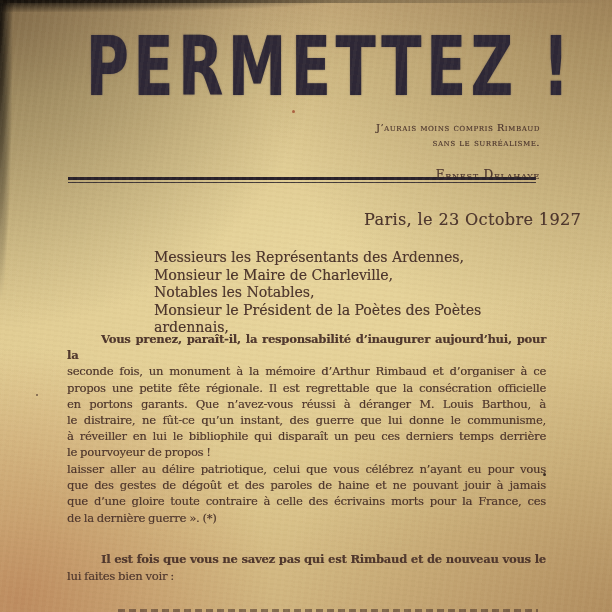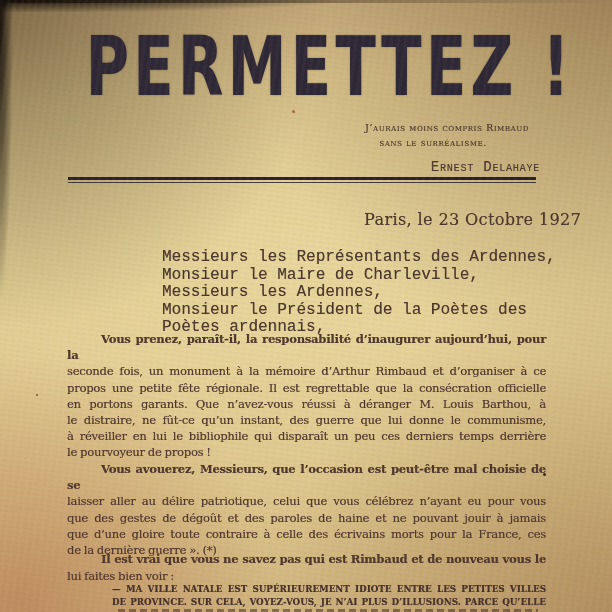--- a/index.html
+++ b/index.html
@@ -34,38 +34,37 @@
     transform:scaleX(.72); transform-origin:50% 0;
     text-shadow:0 0 2px rgba(45,39,54,.5);
   }
 
   .epigraph {
     position:absolute; left:326px; top:121px; width:214px;
     font-size:9.5px; line-height:14.5px; letter-spacing:.6px;
     font-variant:small-caps; color:#4e382f;
     text-shadow:.3px .3px .4px rgba(78,54,44,.55);
   }
-  .epigraph .line { text-align:center; text-align-last:auto; }
+  .epigraph .line { text-align:right; text-align-last:auto; }
   .epigraph .line:first-child { text-indent:28px; }
   .epigraph-author {
-    position:absolute; left:326px; top:159px; width:214px; text-align:right;
-    font-size:14px; letter-spacing:.8px; font-variant:small-caps; color:#4e382f;
+    position:absolute; left:326px; top:168px; width:214px; text-align:right;
+    font-size:12px; letter-spacing:.8px; font-variant:small-caps; color:#4e382f;
     text-shadow:.3px .3px .4px rgba(78,54,44,.55);
-    font-family:Liberation Mono, monospace;
   }
 
   .rule { position:absolute; left:68px; top:177px; width:468px; border-top:3px solid #28212a; }
   .rule::after { content:""; display:block; margin-top:2px; height:1px; background:#28212a; opacity:.85; }
 
   .dateline { position:absolute; left:364px; top:210px; font-size:16px; letter-spacing:.4px;
     color:#4c352c; text-shadow:.3px .3px .4px rgba(78,54,44,.5); }
 
-  .salutation { position:absolute; left:162px; top:249px; width:400px;
-    font-size:16px; line-height:17.6px; color:#4c352c;
-    text-shadow:.3px .3px .4px rgba(78,54,44,.5);font-family:Liberation Mono, monospace; }
+  .salutation { position:absolute; left:154px; top:249px; width:400px;
+    font-size:14px; line-height:17.6px; color:#4c352c;
+    text-shadow:.3px .3px .4px rgba(78,54,44,.5); }
   .salutation .line { text-align:left !important; text-align-last:auto !important; }
 
   .body-par { position:absolute; left:67px; width:479px;
     font-size:11.5px; line-height:16.2px; color:#4e362c;
     letter-spacing:-.2px; word-spacing:-.5px;
     text-shadow:.3px .3px .4px rgba(78,54,44,.5); }
   .para1 { top:331px; } .para2 { top:461px; } .para3 { top:551px; line-height:16.5px; }
 
   .line { text-align:justify; }
   .full { text-align-last:justify; }
@@ -99,49 +98,44 @@
     </div>
   <div class="epigraph-author">Ernest Delahaye</div>
 
   <div class="rule"></div>
 
   <div class="dateline">Paris, le 23 Octobre 1927</div>
 
   <div class="salutation">
       <div class="line full">Messieurs les Représentants des Ardennes,</div>
       <div class="line full">Monsieur le Maire de Charleville,</div>
-      <div class="line full">Messieurs les Ardennes,</div>
+      <div class="line full">Notables les Notables,</div>
       <div class="line">Monsieur le Président de la Poètes des Poètes ardennais,</div>
     </div>
 
   <div class="body-par para1">
       <div class="line ind full">Vous prenez, paraît-il, la responsabilité d’inaugurer aujourd’hui, pour la</div>
       <div class="line full">seconde fois, un monument à la mémoire d’Arthur Rimbaud et d’organiser à ce</div>
       <div class="line full">propos une petite fête régionale. Il est regrettable que la consécration officielle</div>
       <div class="line full">en portons garants. Que n’avez-vous réussi à déranger M. Louis Barthou, à</div>
       <div class="line full">le distraire, ne fût-ce qu’un instant, des guerre que lui donne le communisme,</div>
       <div class="line full">à réveiller en lui le bibliophile qui disparaît un peu ces derniers temps derrière</div>
       <div class="line">le pourvoyeur de propos !</div>
     </div>
   <div class="body-par para2">
-      <div class="line ind full">Vous avouerez, Messieurs, que l’occasion est peut-être mal choisie de se</div>
       <div class="line full">laisser aller au délire patriotique, celui que vous célébrez n’ayant eu pour vous</div>
       <div class="line full">que des gestes de dégoût et des paroles de haine et ne pouvant jouir à jamais</div>
       <div class="line full">que d’une gloire toute contraire à celle des écrivains morts pour la France, ces</div>
       <div class="line">de la dernière guerre ». (*)</div>
     </div>
   <div class="body-par para3">
-      <div class="line ind full">Il est vrai que vous ne savez pas qui est Rimbaud et de nouveau vous le</div>
+      <div class="line ind full">Il est fois que vous ne savez pas qui est Rimbaud et de nouveau vous le</div>
       <div class="line">lui faites bien voir :</div>
     </div>
 
-  <div class="quote">
-      <div class="line full">— MA VILLE NATALE EST SUPÉRIEUREMENT IDIOTE ENTRE LES PETITES VILLES</div>
-      <div class="line full">DE PROVINCE. SUR CELA, VOYEZ-VOUS, JE N’AI PLUS D’ILLUSIONS. PARCE QU’ELLE</div>
-    </div>
   <div class="quote-sliver"></div>
 
   <div class="speck speck-1"></div>
   <div class="speck speck-2"></div>
   <div class="speck speck-3"></div>
 
   <div class="grain"></div>
 </div>
 
 </body></html>

